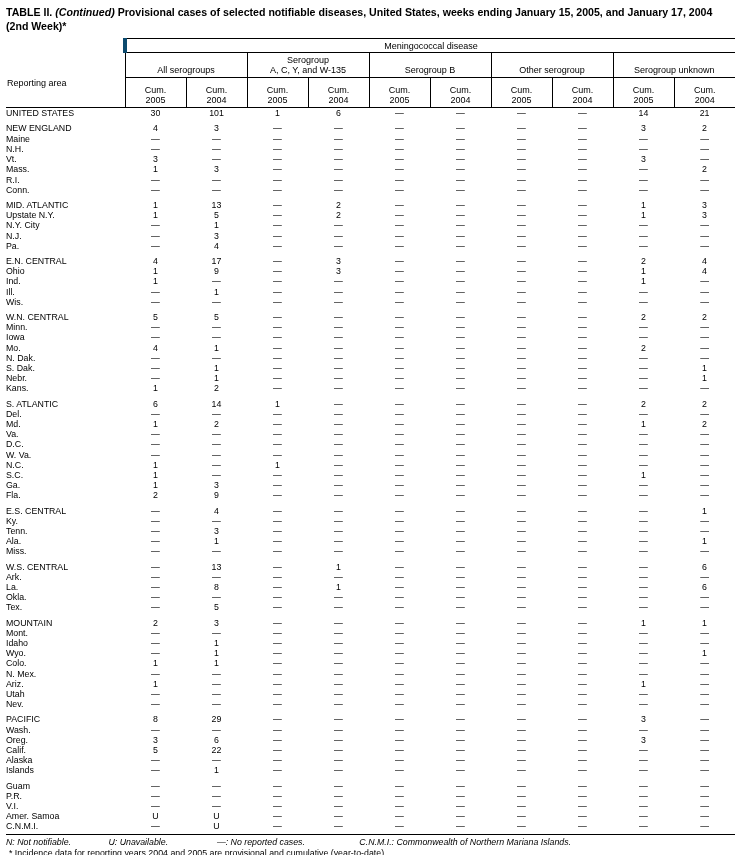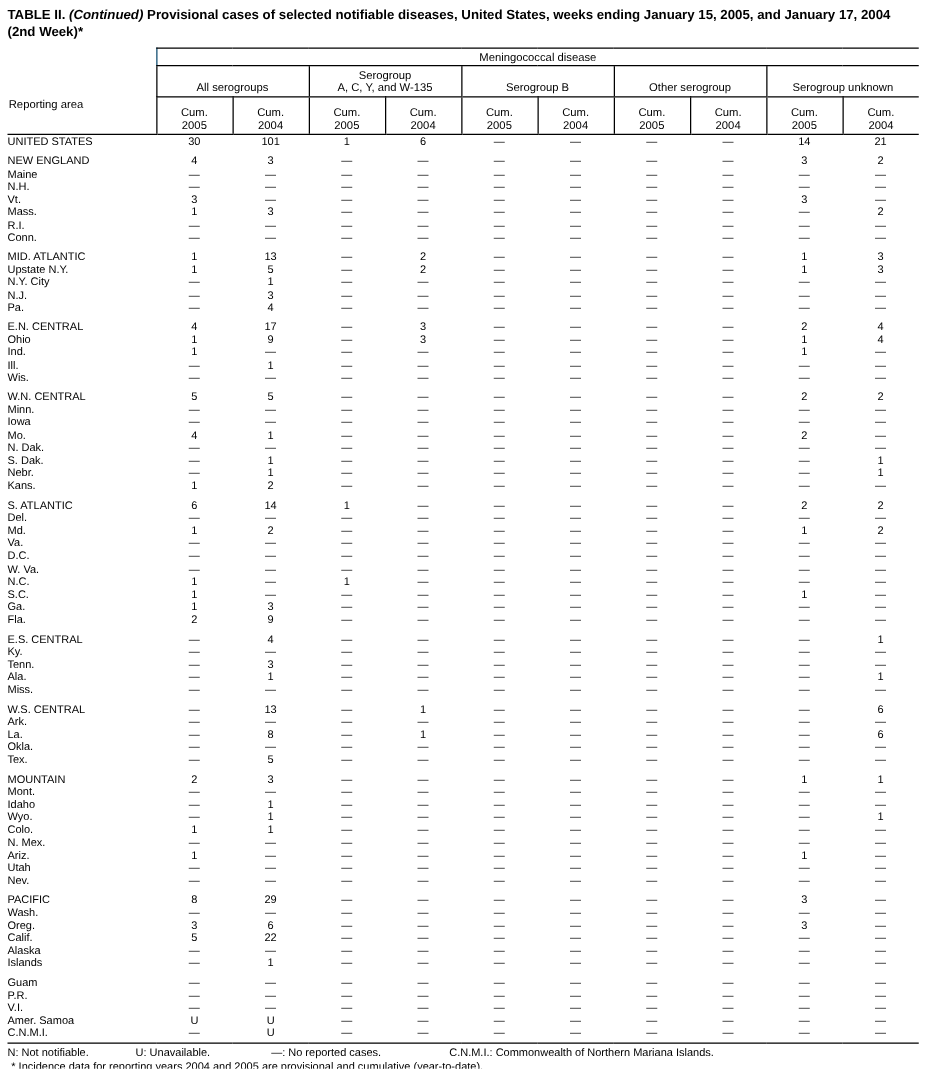--- a/index.html
+++ b/index.html
@@ -7,34 +7,34 @@
   .page { padding:4px 6px 0 6px; }
   .title { font-size:10.6px; font-weight:bold; line-height:1.28; margin:2px 0 5px 0; width:732px; }
   .title .continued { font-style:italic;margin-top:28px; }
   .title .week { display:block; }
 
   table.data { border-collapse:collapse; width:729px; table-layout:fixed; }
   col.c-area { width:119px; }
   col.c-val { width:61px; }
 
   thead td { font-size:9px; font-weight:normal; }
-  td.disease { text-align:center; border-top:1px solid #000; border-bottom:1px solid #000; border-left:1px solid #0c4a6e; padding:2px 0 1px 0;margin-left:31px; }
+  td.disease { text-align:center; border-top:1px solid #000; border-bottom:1px solid #000; border-left:4px solid #0c4a6e; padding:2px 0 1px 0;margin-left:31px; }
   td.grp { text-align:center; vertical-align:bottom; border-left:1px solid #000; border-bottom:1px solid #000; white-space:pre-line; line-height:1.15; padding:2px 0 1px 0; }
   td.cum { text-align:center; vertical-align:bottom; border-left:1px solid #000; white-space:pre-line; line-height:1.15; padding:2px 0 2px 0; }
   tr.h3 td { border-bottom:1.5px solid #000; }
   td.ra-label { vertical-align:bottom; text-align:left; padding-bottom:19px; }
 
   tbody td { font-size:8.8px; line-height:10.2px; padding:0; }
   tbody td.area { text-align:left; white-space:nowrap; }
   tbody td.val { text-align:center; }
   tbody tr.gap td { padding-top:5px; }
   tbody tr:last-child td { border-bottom:1.5px solid #000; padding-bottom:2px; }
 
   .footnotes { font-size:8.8px; line-height:1.32; margin-top:2px; width:732px; }
-  .fn-line1 span { display:inline-block; }
+  .fn-line1 span { display:inline-block;font-style:italic; }
   .fn-n { width:100px; }
   .fn-u { width:106px; }
   .fn-dash { width:140px; }
   .fn-line2 { padding-left:3px; }
 </style>
 </head>
 <body>
 
 <div class="page">
 

